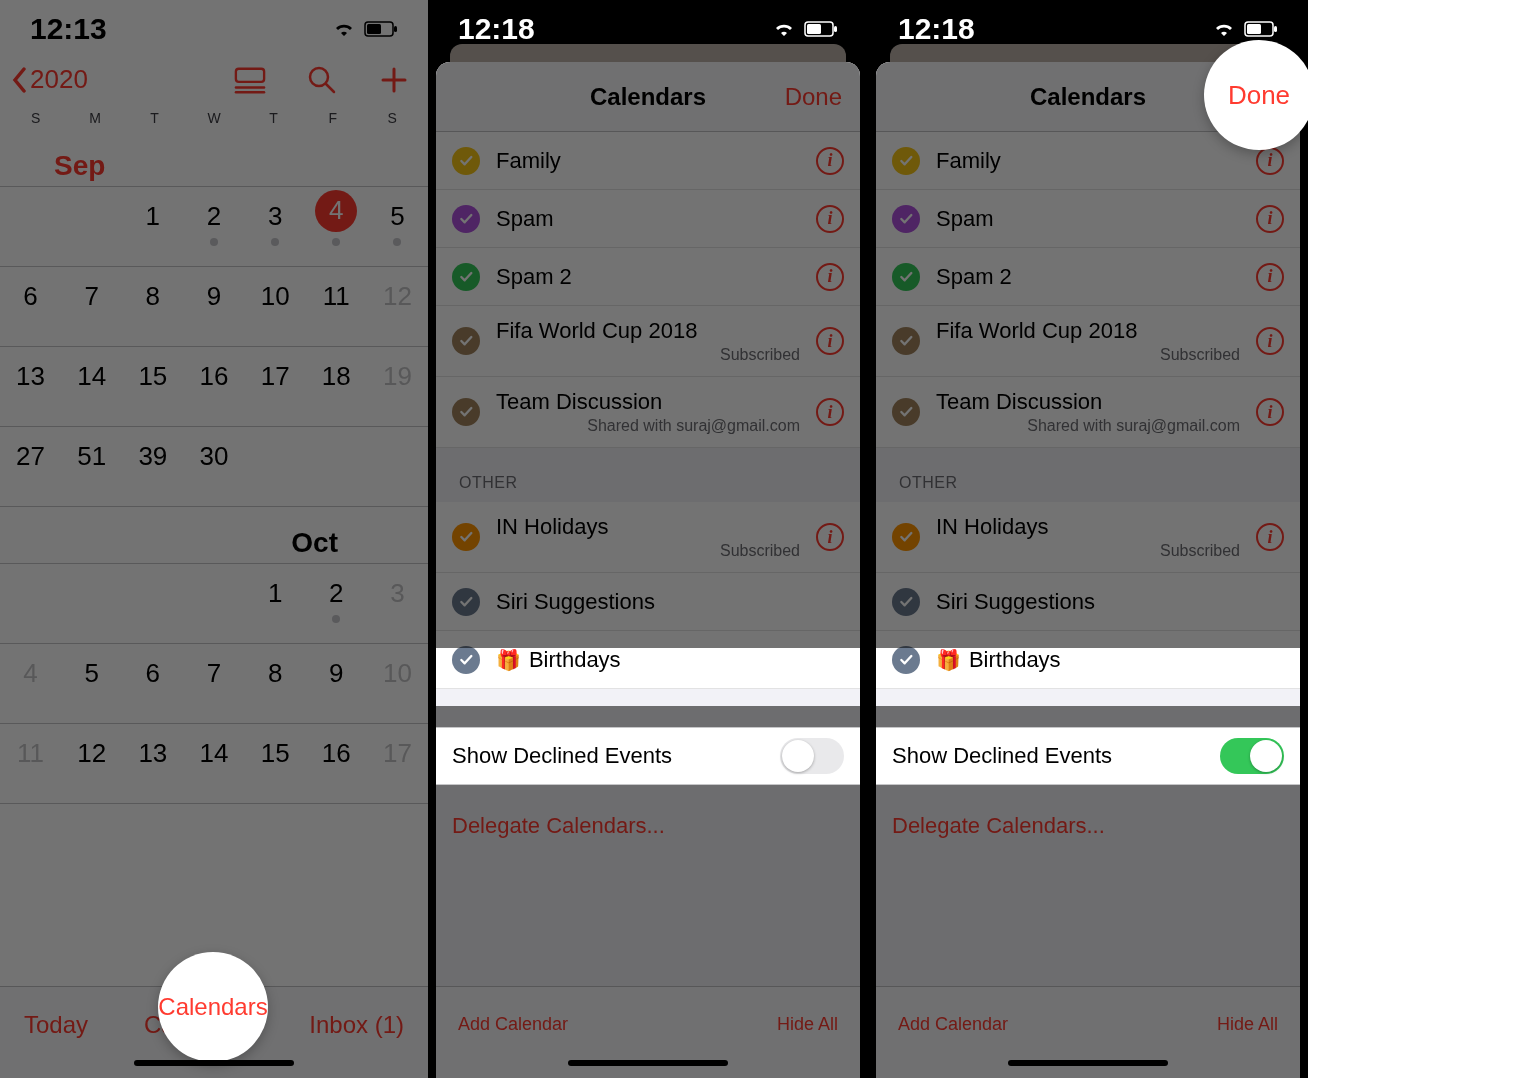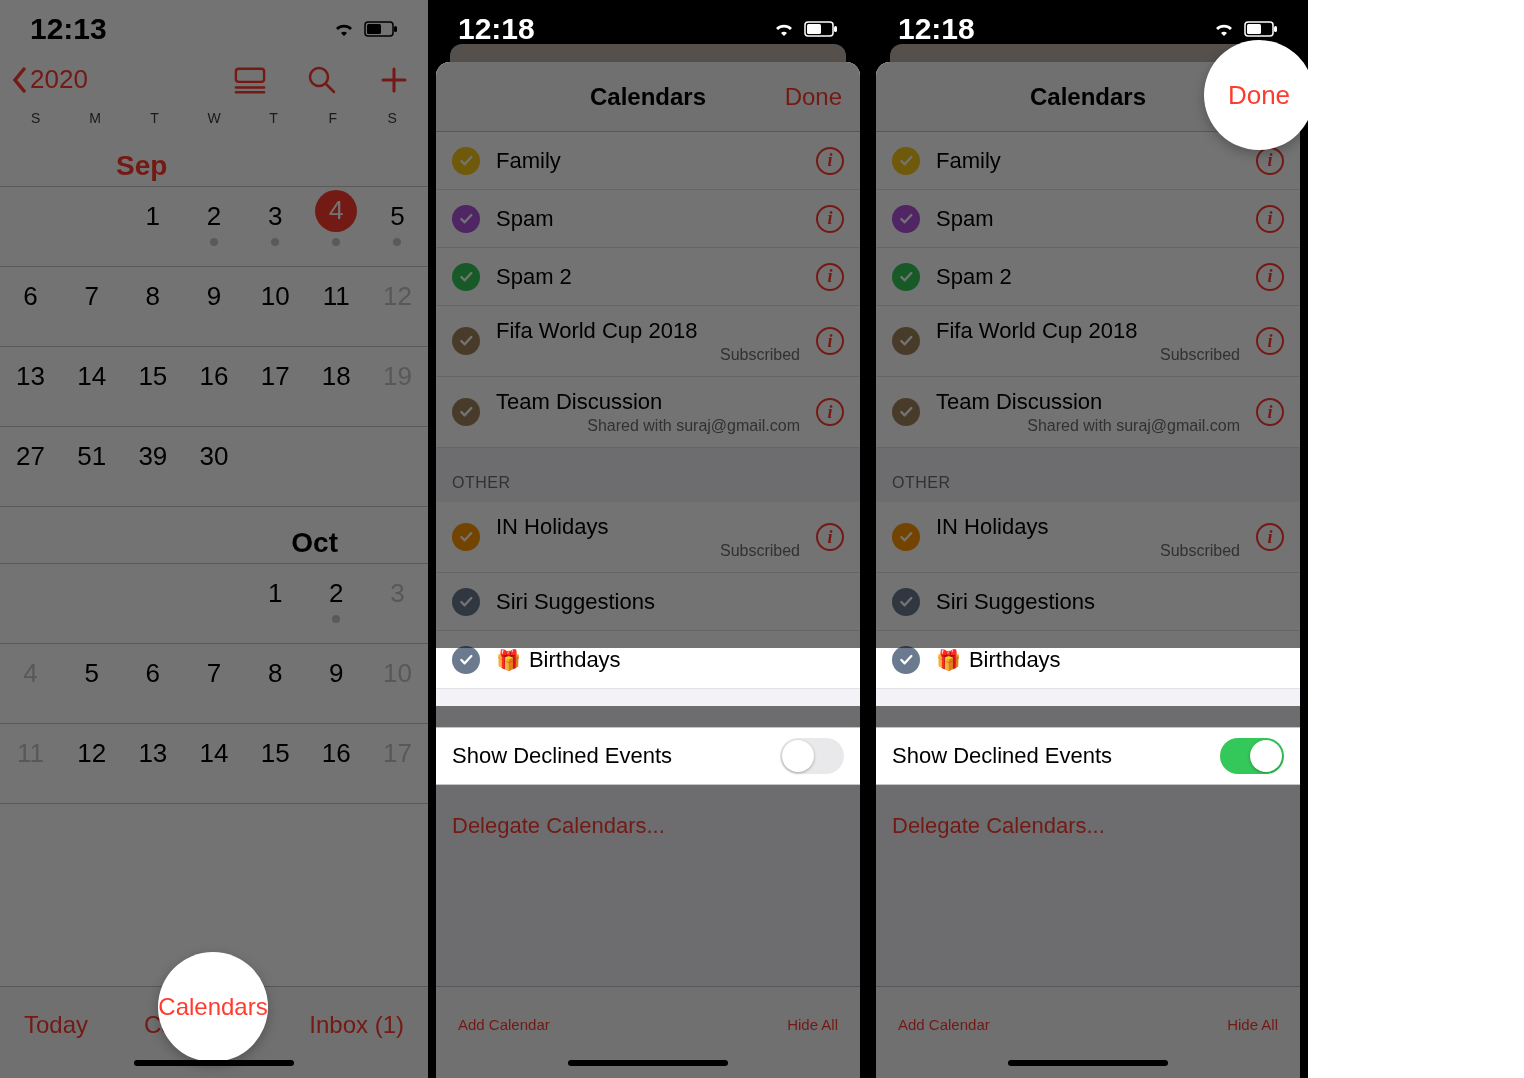--- a/index.html
+++ b/index.html
@@ -67,21 +67,21 @@
   }
   .back-btn { display:flex; align-items:center; gap:2px; color: var(--red); font-size:26px;}
   .nav-icons { display:flex; gap:40px; align-items:center;}
   .nav-icon { width:32px; height:32px; display:flex; align-items:center; justify-content:center;}
   
   .weekday-row { display:grid; grid-template-columns: repeat(7,1fr); font-size:14px; text-align:center; padding: 6px 6px 4px 6px; color:#3c3c43; position:relative; z-index:2;}
   
   .month-label { font-size:28px; font-weight:600; color:var(--red); padding: 20px 0 4px 0; position:relative; z-index:2;}
   .month-label.black { color:#000;}
   .month-label.right { text-align:right; padding-right: 90px;}
-  .month-label.indent { padding-left: 116px;}
+  .month-label.indent { padding-left: 54px;}
   
   .cal-grid {
     border-top: 1px solid var(--separator);
     position: relative;
     z-index: 2;
   }
   .cal-row {
     display: grid;
     grid-template-columns: repeat(7,1fr);
     height: 80px;
@@ -199,21 +199,21 @@
     display:flex; align-items:center; justify-content:center;
     font-size:18px; flex-shrink:0;
     font-family: Georgia, serif; font-style: italic; font-weight: 600;
   }
   .gift-icon { color: var(--red); margin-right: 8px; font-size:20px;}
   
   .section-header {
     font-size:16px;
     color: var(--secondary-text);
     letter-spacing: 0.5px;
-    padding: 26px 16px 10px 16px;
+    padding: 26px 16px 10px 23px;
     background: var(--gray-bg);
     text-transform: uppercase;
   }
   
   .declined-row {
     background:#fff;
     border-top:1px solid var(--separator);
     border-bottom:1px solid var(--separator);
     display:flex;
     align-items:center;
@@ -251,21 +251,21 @@
   .sheet-footer {
     position:absolute;
     bottom:0; left:0; right:0;
     height: 92px;
     border-top:1px solid var(--separator);
     background: rgba(248,248,250,0.94);
     display:flex;
     justify-content:space-between;
     align-items:center;
     padding: 4px 22px 20px 22px;
-    font-size:15px;
+    font-size:18px;
     color: var(--red);
   }
   
   .black-bg { position:absolute; inset:0; background:#000; z-index:0;}
   .undersheet-card {
     position:absolute;
     top:44px; left:22px; right:22px; height:40px;
     background: #55504c;
     border-top-left-radius: 12px; border-top-right-radius: 12px;
     z-index:1;

